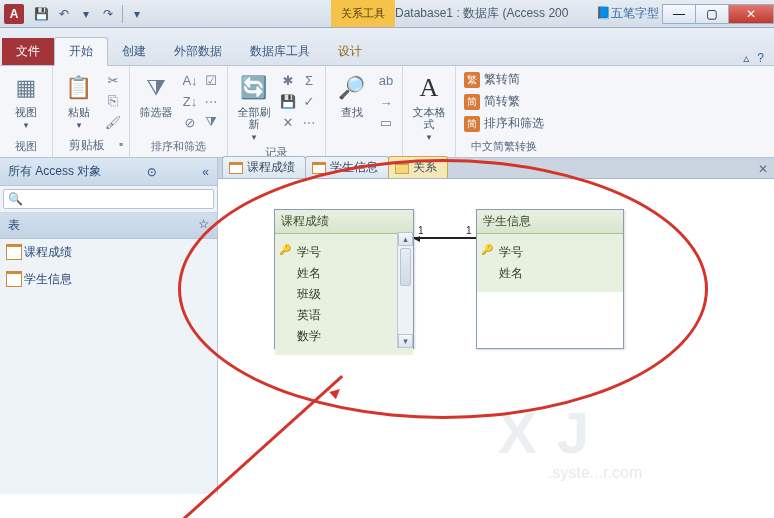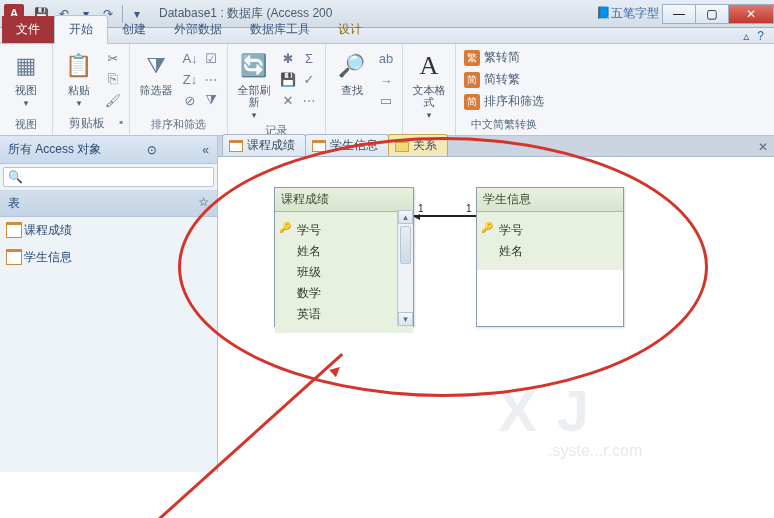--- a/index.html
+++ b/index.html
@@ -3,26 +3,26 @@
 <meta charset="utf-8">
 <style>
 *{box-sizing:border-box;margin:0;padding:0;font-family:"Microsoft YaHei","SimSun",sans-serif;font-size:12px}
 body{background:#fff;width:774px;height:518px;overflow:hidden;position:relative}
 .titlebar{height:28px;background:linear-gradient(#e6ecf3,#d4dde8);display:flex;align-items:center;border-bottom:1px solid #9bb0c8}
 .app-icon{width:20px;height:20px;margin:0 4px;background:#a3353a;border-radius:2px;color:#fff;text-align:center;line-height:20px;font-weight:bold}
 .qat{display:flex;gap:2px;align-items:center;padding:0 4px}
 .qat-btn{width:20px;height:20px;display:flex;align-items:center;justify-content:center;color:#3b5a82}
 .qat-sep{width:1px;height:18px;background:#9bb0c8;margin:0 2px}
 .title-context{background:#f5c24a;color:#5a3f0a;padding:6px 10px;font-size:11px;margin-left:180px}
-.title-text{color:#4a5b6f;margin-left:8px;flex:1}
+.title-text{color:#4a5b6f;flex:1}
 .title-ime{color:#2f66a8;margin-right:4px}
 .winbtns{display:flex;margin-left:auto}
 .winbtn{width:34px;height:20px;border:1px solid #9bb0c8;background:linear-gradient(#f5f9fd,#dce6f1);display:flex;align-items:center;justify-content:center;margin-left:-1px}
 .winbtn.close{background:linear-gradient(#e2766f,#c0392b);color:#fff;width:46px}
-.tabs{height:16px;background:linear-gradient(#e9eef5,#dbe3ee);display:flex;align-items:flex-end;padding-left:2px;border-bottom:1px solid #b7c4d4}
+.tabs{height:38px;background:linear-gradient(#e9eef5,#dbe3ee);display:flex;align-items:flex-end;padding-left:2px;border-bottom:1px solid #b7c4d4}
 .tab{padding:5px 14px;color:#3b5a82;cursor:pointer}
 .tab.file{background:#a3353a;color:#fff}
 .tab.active{background:#f4f6fa;border:1px solid #b7c4d4;border-bottom:1px solid #f4f6fa;margin-bottom:-1px;border-radius:3px 3px 0 0}
 .tab.context{color:#8a6510}
 .tabs-right{margin-left:auto;display:flex;gap:8px;padding:0 10px;color:#3b5a82}
 .ribbon{height:92px;background:#f4f6fa;border-bottom:1px solid #b7c4d4;display:flex}
 .rgroup{border-right:1px solid #d2dae5;padding:2px 6px;display:flex;flex-direction:column;justify-content:space-between}
 .rgroup-body{display:flex;gap:4px;align-items:flex-start;flex:1;padding-top:2px}
 .rgroup-label{text-align:center;color:#5a6b80;font-size:11px;padding:1px 0}
 .rgroup-label .launcher{float:right;color:#7a8aa0;margin-left:4px}
@@ -73,20 +73,21 @@
 <div class="titlebar">
   <div class="app-icon">A</div>
   <div class="qat">
     <div class="qat-btn">💾</div>
     <div class="qat-btn">↶</div>
     <div class="qat-btn">▾</div>
     <div class="qat-btn">↷</div>
     <div class="qat-sep"></div>
     <div class="qat-btn">▾</div>
   </div>
+  <div class="title-context">关系工具</div>
   <div class="title-text">Database1 : 数据库 (Access 200</div>
   <div class="title-ime">📘<span>五笔字型</span></div>
   <div class="winbtns">
     <div class="winbtn">—</div>
     <div class="winbtn">▢</div>
     <div class="winbtn close">✕</div>
   </div>
 </div>
 
 <div class="tabs">
@@ -260,22 +261,22 @@
 
       <div class="wm">X J</div>
       <div class="wm2">.syste...r.com</div>
 
       <div class="tblwin" style="left:56px;top:30px;width:140px;height:140px">
         <div class="thdr">课程成绩</div>
         <div class="tbody">
           <div class="fld key">学号</div>
           <div class="fld">姓名</div>
           <div class="fld">班级</div>
+          <div class="fld">英语</div>
           <div class="fld">数学</div>
-          <div class="fld">英语</div>
         </div>
         <div class="scroll">
           <div class="sbtn">▴</div>
           <div class="sthumb"></div>
           <div class="sbtn" style="position:absolute;bottom:0;left:0;right:0">▾</div>
         </div>
       </div>
 
       <div class="tblwin" style="left:258px;top:30px;width:148px;height:140px">
         <div class="thdr">学生信息</div>

